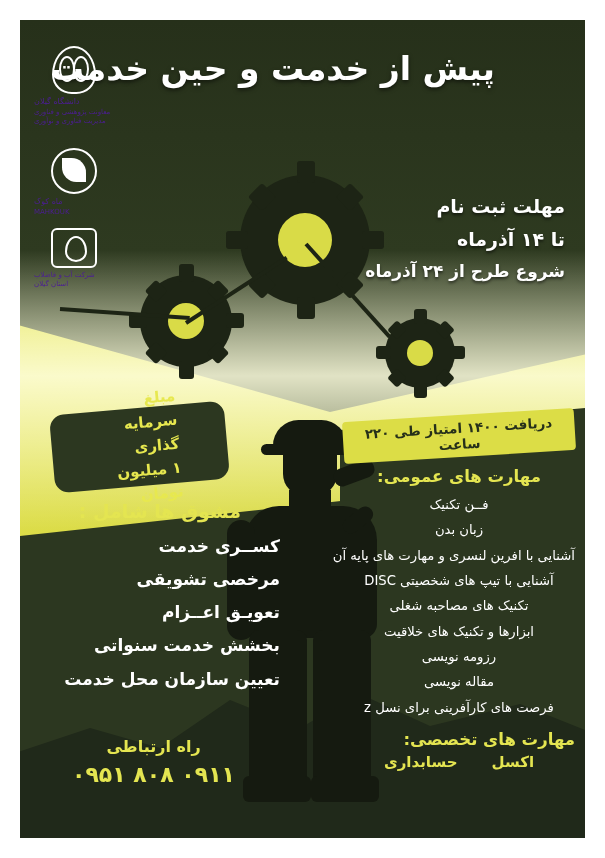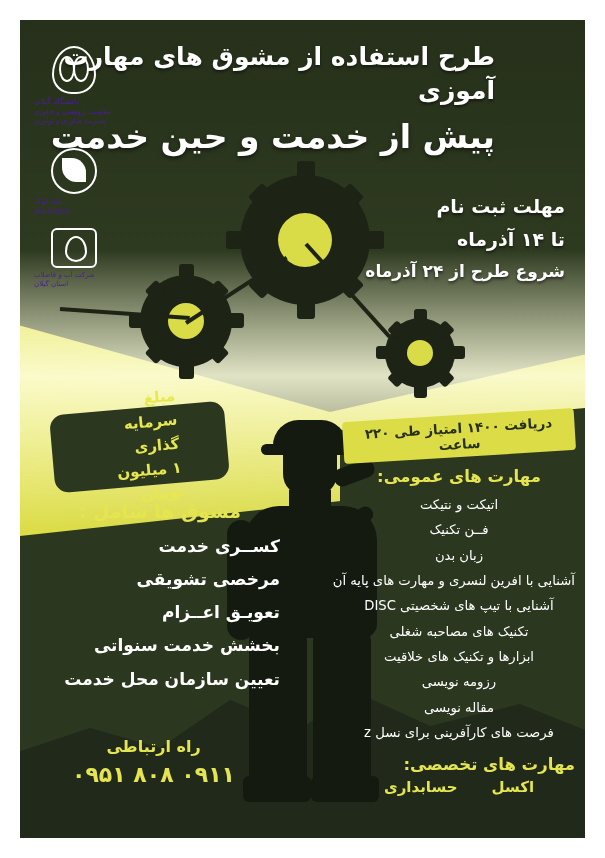--- a/index.html
+++ b/index.html
@@ -254,40 +254,38 @@
     <div class="s-part" style="left:126px;top:92px;width:34px;height:16px;transform:rotate(-38deg);border-radius:8px;"></div>
     <div class="s-part" style="left:118px;top:44px;width:42px;height:18px;transform:rotate(-20deg);border-radius:8px;"></div>
     <div class="s-part" style="left:12px;top:100px;width:28px;height:120px;border-radius:14px;"></div>
     <div class="s-part" style="left:34px;top:210px;width:58px;height:160px;border-radius:10px;"></div>
     <div class="s-part" style="left:98px;top:210px;width:58px;height:160px;border-radius:10px;"></div>
     <div class="s-part" style="left:28px;top:356px;width:68px;height:26px;border-radius:6px;"></div>
     <div class="s-part" style="left:96px;top:356px;width:68px;height:26px;border-radius:6px;"></div>
   </div>
 
   <div class="title-wrap">
-    <div class="title-1">طرح استفاده از مشوق های مهارت آموزی</div>
     <div class="title-2">پیش از خدمت و حین خدمت</div>
   </div>
 
   <div class="deadline">
     <div>مهلت ثبت نام</div>
     <div>تا ۱۴ آذرماه</div>
     <div class="small">شروع طرح از ۲۴ آذرماه</div>
   </div>
 
   <div class="invest">
     <div class="l1">مبلغ سرمایه گذاری</div>
     <div class="l2">۱ میلیون تومان</div>
   </div>
 
   <div class="skills">
     <div class="ribbon">دریافت ۱۴۰۰ امتیاز طی ۲۲۰ ساعت</div>
     <h3>مهارت های عمومی:</h3>
     <ul>
-      <li>اتیکت و نتیکت</li>
       <li>فــن تکنیک</li>
       <li>زبان بدن</li>
       <li>آشنایی با افرین لنسری و مهارت های پایه آن</li>
       <li>آشنایی با تیپ های شخصیتی DISC</li>
       <li>تکنیک های مصاحبه شغلی</li>
       <li>ابزارها و تکنیک های خلاقیت</li>
       <li>رزومه نویسی</li>
       <li>مقاله نویسی</li>
       <li>فرصت های کارآفرینی برای نسل z</li>
     </ul>

